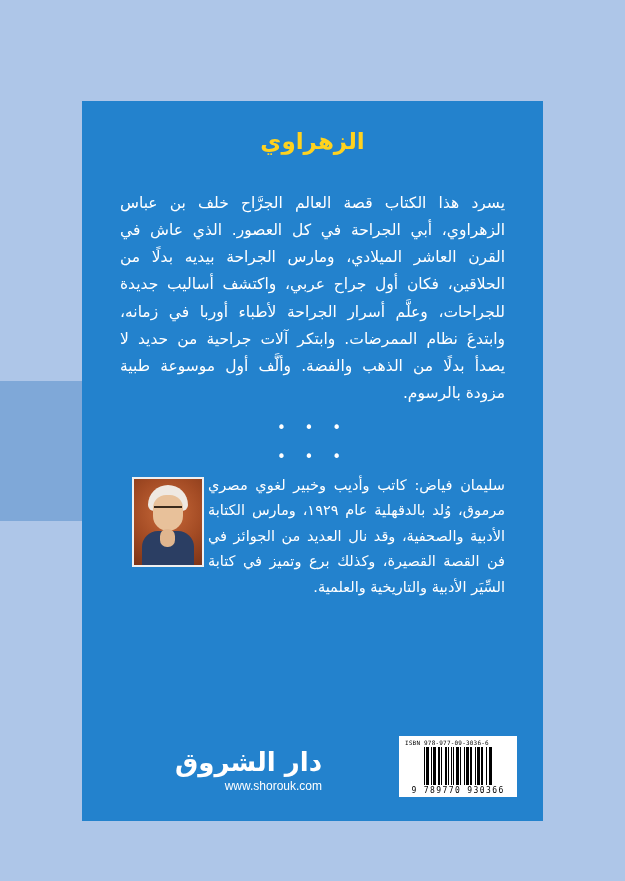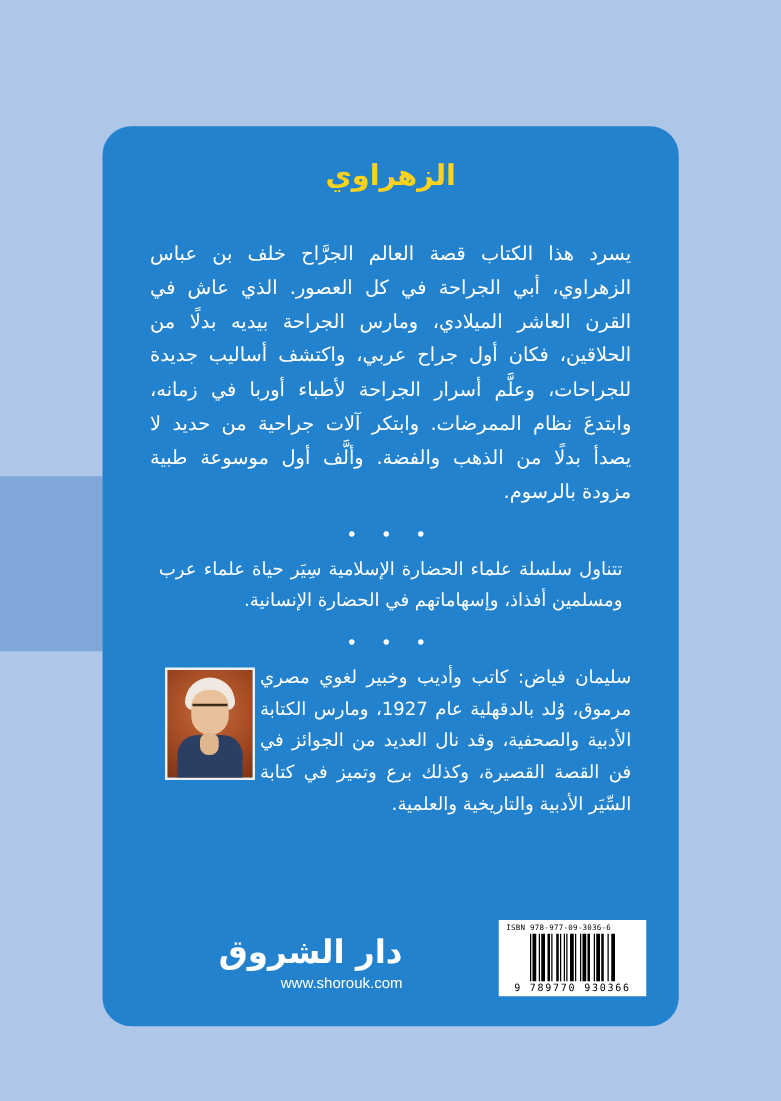--- a/index.html
+++ b/index.html
@@ -27,21 +27,20 @@
 
   
   .cover {
     position: absolute;
     left: 82px;
     top: 101px;
     width: 461px;
     height: 720px;
     background: #2382cd;
     box-sizing: border-box;
-    border-radius: 23px;
   }
 
   .title {
     color: #ffd21e;
     font-size: 23px;
     font-weight: bold;
     text-align: center;
     margin-top: 27px;
     letter-spacing: 0;
     font-family: "DejaVu Sans", sans-serif;
@@ -230,34 +229,33 @@
 <div class="side-band"></div>
 
 <div class="cover">
 
   <div class="title">الزهراوي</div>
 
   <div class="blurb">يسرد هذا الكتاب قصة العالم الجرَّاح خلف بن عباس الزهراوي، أبي الجراحة في كل العصور. الذي عاش في القرن العاشر الميلادي، ومارس الجراحة بيديه بدلًا من الحلاقين، فكان أول جراح عربي، واكتشف أساليب جديدة للجراحات، وعلَّم أسرار الجراحة لأطباء أوربا في زمانه، وابتدعَ نظام الممرضات. وابتكر آلات جراحية من حديد لا يصدأ بدلًا من الذهب والفضة. وألَّف أول موسوعة طبية مزودة بالرسوم.</div>
 
   <div class="dots">• • •</div>
 
-  <div class="series-note">تتناول سلسلة علماء الحضارة الإسلامية سِيَر حياة علماء عرب ومسلمين أفذاذ، وإسهاماتهم في الحضارة الإنسانية.</div>
 
   <div class="dots">• • •</div>
 
   <div class="author-block">
     <div class="author-photo">
       <div class="bg"></div>
       <div class="hair"></div>
       <div class="face"></div>
       <div class="glasses"></div>
       <div class="body"></div>
       <div class="hand"></div>
     </div>
-    <div class="author-text">سليمان فياض: كاتب وأديب وخبير لغوي مصري مرموق، وُلد بالدقهلية عام 1927، ومارس الكتابة الأدبية والصحفية، وقد نال العديد من الجوائز في فن القصة القصيرة، وكذلك برع وتميز في كتابة السِّيَر الأدبية والتاريخية والعلمية.</div>
+    <div class="author-text">سليمان فياض: كاتب وأديب وخبير لغوي مصري مرموق، وُلد بالدقهلية عام ١٩٢٩، ومارس الكتابة الأدبية والصحفية، وقد نال العديد من الجوائز في فن القصة القصيرة، وكذلك برع وتميز في كتابة السِّيَر الأدبية والتاريخية والعلمية.</div>
   </div>
 
   <div class="bottom-row">
 
     <div class="barcode-wrap">
       <div class="isbn-text">ISBN 978-977-09-3036-6</div>
       <div class="barcode" id="barcode">
           <i style="width: 1px; background: rgb(0, 0, 0);"></i>
           <i style="width: 1px; background: transparent;"></i>
           <i style="width: 3px; background: rgb(0, 0, 0);"></i>

